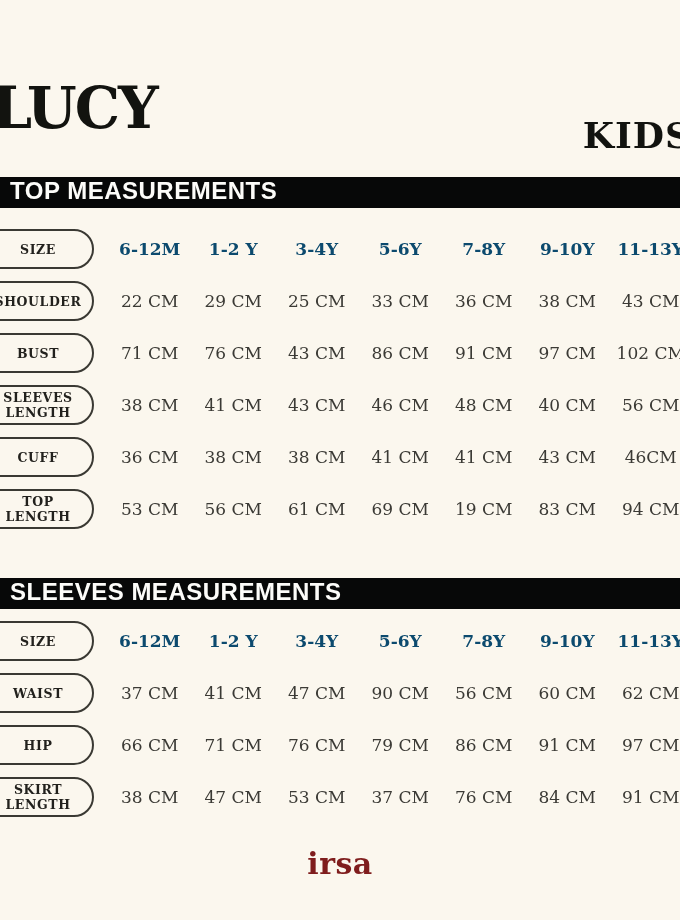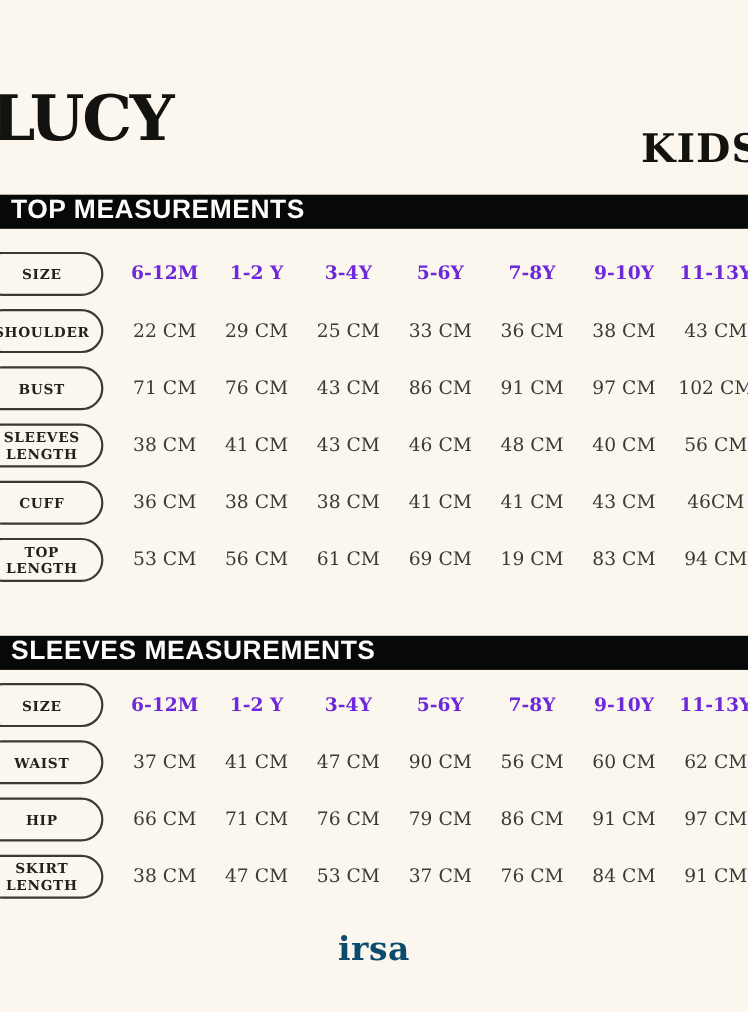--- a/index.html
+++ b/index.html
@@ -95,33 +95,33 @@
   }
   .cell {
     width: 83.5px;
     text-align: center;
     font-size: 17px;
     color: #3B3A35;
     white-space: nowrap;
   }
   .cell.head {
     font-weight: bold;
-    color: #6d28d9;
+    color: #0c4a6e;
   }
 
   .footer-logo {
     position: absolute;
     top: 846px;
     left: 0;
     width: 100%;
     text-align: center;
     font-size: 30px;
     font-weight: bold;
     letter-spacing: 0.5px;
-    color: #0c4a6e;
+    color: #7f1d1d;
   }
 </style>
 </head>
 <body>
 
 <div class="brand-logo">LUCY</div>
 <div class="collection-label">KIDS</div>
 
 <div class="banner banner-top">
   <span class="banner-title">TOP MEASUREMENTS</span>

